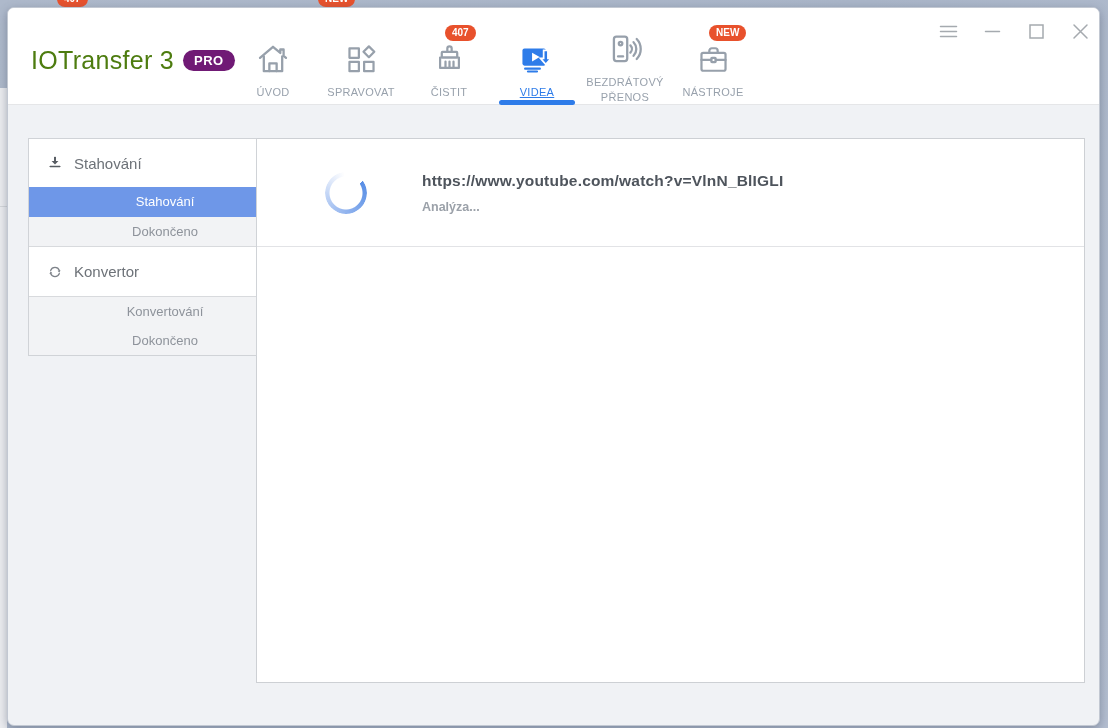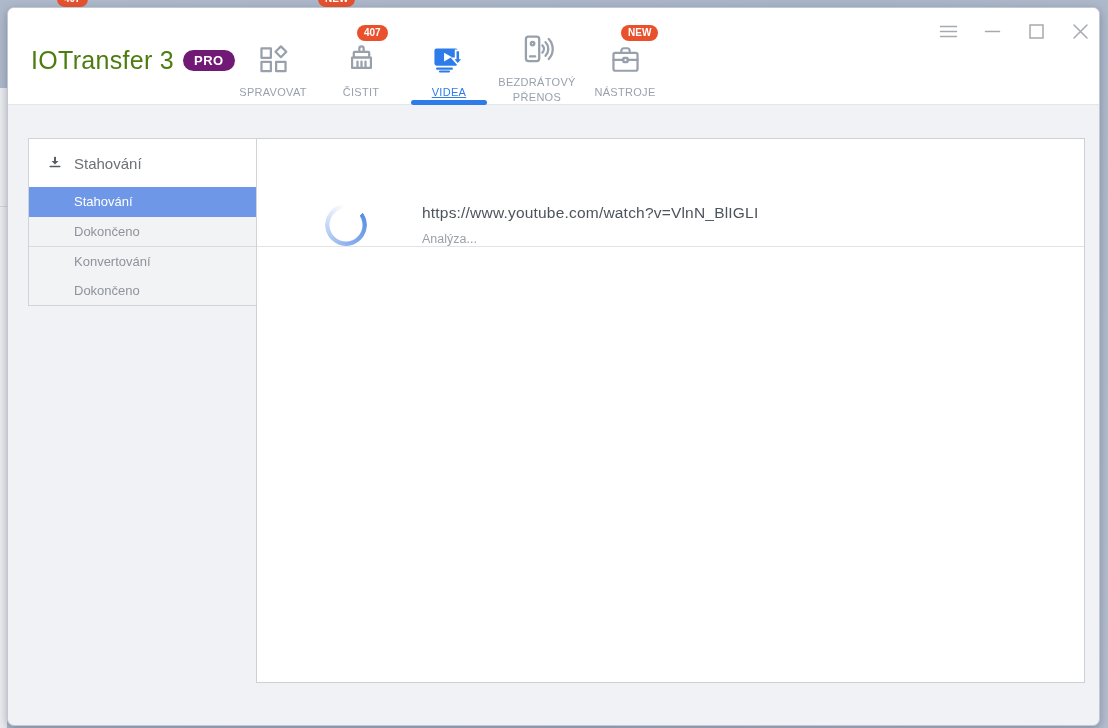--- a/index.html
+++ b/index.html
@@ -72,21 +72,21 @@
 
   
   .tb-controls { position: absolute; top: 14px; right: 9px; display: flex; gap: 25px; align-items: center; z-index: 5; }
   .tb-btn { width: 19px; height: 19px; display: flex; align-items: center; justify-content: center; cursor: pointer; }
   .tb-btn svg { display: block; }
   .tb-stroke { fill: none; stroke: #a5aaaf; stroke-width: 1.5; stroke-linecap: round; }
 
   
   .sidebar {
     position: absolute; left: 20px; top: 130px; width: 229px;
-    background: #8b5cf6; border: 1px solid #d0d3d7; z-index: 3;
+    background: #8b5cf6; border: 1px solid #d0d3d7; z-index: 3; text-align: center;
   }
   .side-header {
     height: 48px; background: #fff; display: flex; align-items: center;
     padding-left: 17px; cursor: pointer;
   }
   .side-header.h2 { height: 50px; border-bottom: 1px solid #d8dadd; }
   .side-header .side-icon { width: 18px; height: 18px; margin-right: 10px; display: flex; align-items: center; }
   .side-header .side-label { font-size: 15px; color: #6d7278; }
   .side-item {
     height: 30px; line-height: 30px; padding-left: 45px;
@@ -95,21 +95,21 @@
   .side-item.selected { background: #6e97e8; color: #ffffff; }
   .side-item.sec-end { border-bottom: 1px solid #d8dadd; }
 
   
   .main-panel {
     position: absolute; left: 248px; top: 130px; width: 829px; height: 545px;
     background: #ffffff; border: 1px solid #cdd0d4; z-index: 2;
   }
   .task-row {
     height: 108px; border-bottom: 1px solid #e2e3e6;
-    display: flex; align-items: flex-end; padding-left: 68px; cursor: default;
+    display: flex; align-items: center; padding-left: 68px; cursor: default; font-weight: bold;
   }
   .spinner {
     width: 42px; height: 42px; border-radius: 50%;
     background: conic-gradient(from 55deg,
       #598ee6 0deg, #699ae8 45deg, #8fb2ee 120deg,
       #c2d5f6 210deg, #e7eefb 265deg,
       rgba(231,238,251,0) 300deg, rgba(231,238,251,0) 360deg);
     -webkit-mask: radial-gradient(farthest-side, transparent calc(100% - 5px), #000 calc(100% - 4px));
             mask: radial-gradient(farthest-side, transparent calc(100% - 5px), #000 calc(100% - 4px));
     animation: spin 1.4s linear infinite;
@@ -154,20 +154,30 @@
   </div>
 
   <div class="header">
     <div class="logo">
       <span class="logo-text">IOTransfer 3</span>
       <span class="pro-pill">PRO</span>
     </div>
 
     <div class="nav">
 
+      <div class="nav-item">
+        <div class="nav-icon">
+          <svg class="nav-svg" width="38" height="38" viewBox="0 0 24 24">
+            <path class="st" d="M3.8 11.3 12 4.3l4.6 3.9V6h2.1v4l1.5 1.3"></path>
+            <path class="st" d="M6.2 10.3v9.4h11.6v-9.4"></path>
+            <path class="st" d="M9.7 19.7v-4.9h4.6v4.9"></path>
+          </svg>
+        </div>
+        <div class="nav-label">ÚVOD</div>
+      </div>
 
       <div class="nav-item">
         <div class="nav-icon">
           <svg class="nav-svg" width="37" height="37" viewBox="0 0 24 24">
             <rect class="st" x="4.2" y="4.8" width="6.1" height="6.1"></rect>
             <rect class="st" x="4.2" y="13.5" width="6.1" height="6.1"></rect>
             <rect class="st" x="13.7" y="13.5" width="6.1" height="6.1"></rect>
             <path class="st" d="M16.8 3.5l3.5 3.5-3.5 3.5-3.5-3.5z"></path>
           </svg>
         </div>
@@ -237,20 +247,31 @@
           <rect x="10.7" y="3.8" width="2.6" height="6" fill="#565b61"></rect>
           <path d="M7.4 9.2h9.2L12 14z" fill="#565b61"></path>
           <path d="M5.6 16.8h12.8" stroke="#565b61" stroke-width="2" fill="none" stroke-linecap="round"></path>
         </svg>
       </span>
       <span class="side-label">Stahování</span>
     </div>
     <div class="side-item selected">Stahování</div>
     <div class="side-item sec-end">Dokončeno</div>
 
+    <div class="side-header h2">
+      <span class="side-icon">
+        <svg width="18" height="18" viewBox="0 0 24 24">
+          <path d="M6.2 9.9A6.2 6.2 0 0 1 17.8 9.9" fill="none" stroke="#7e838a" stroke-width="1.7" stroke-linecap="round"></path>
+          <path d="M17.8 12.9l-2.3-2.7 3.9-.7z" fill="#7e838a"></path>
+          <path d="M17.8 14.1A6.2 6.2 0 0 1 6.2 14.1" fill="none" stroke="#7e838a" stroke-width="1.7" stroke-linecap="round"></path>
+          <path d="M6.2 11.1l2.3 2.7-3.9.7z" fill="#7e838a"></path>
+        </svg>
+      </span>
+      <span class="side-label">Konvertor</span>
+    </div>
     <div class="side-item" style="height:29px;line-height:29px;">Konvertování</div>
     <div class="side-item" style="height:29px;line-height:29px;">Dokončeno</div>
   </div>
 
   <div class="main-panel">
     <div class="task-row">
       <div class="spinner"></div>
       <div class="task-info">
         <div class="task-url">https://www.youtube.com/watch?v=VlnN_BlIGLI</div>
         <div class="task-status">Analýza...</div>

